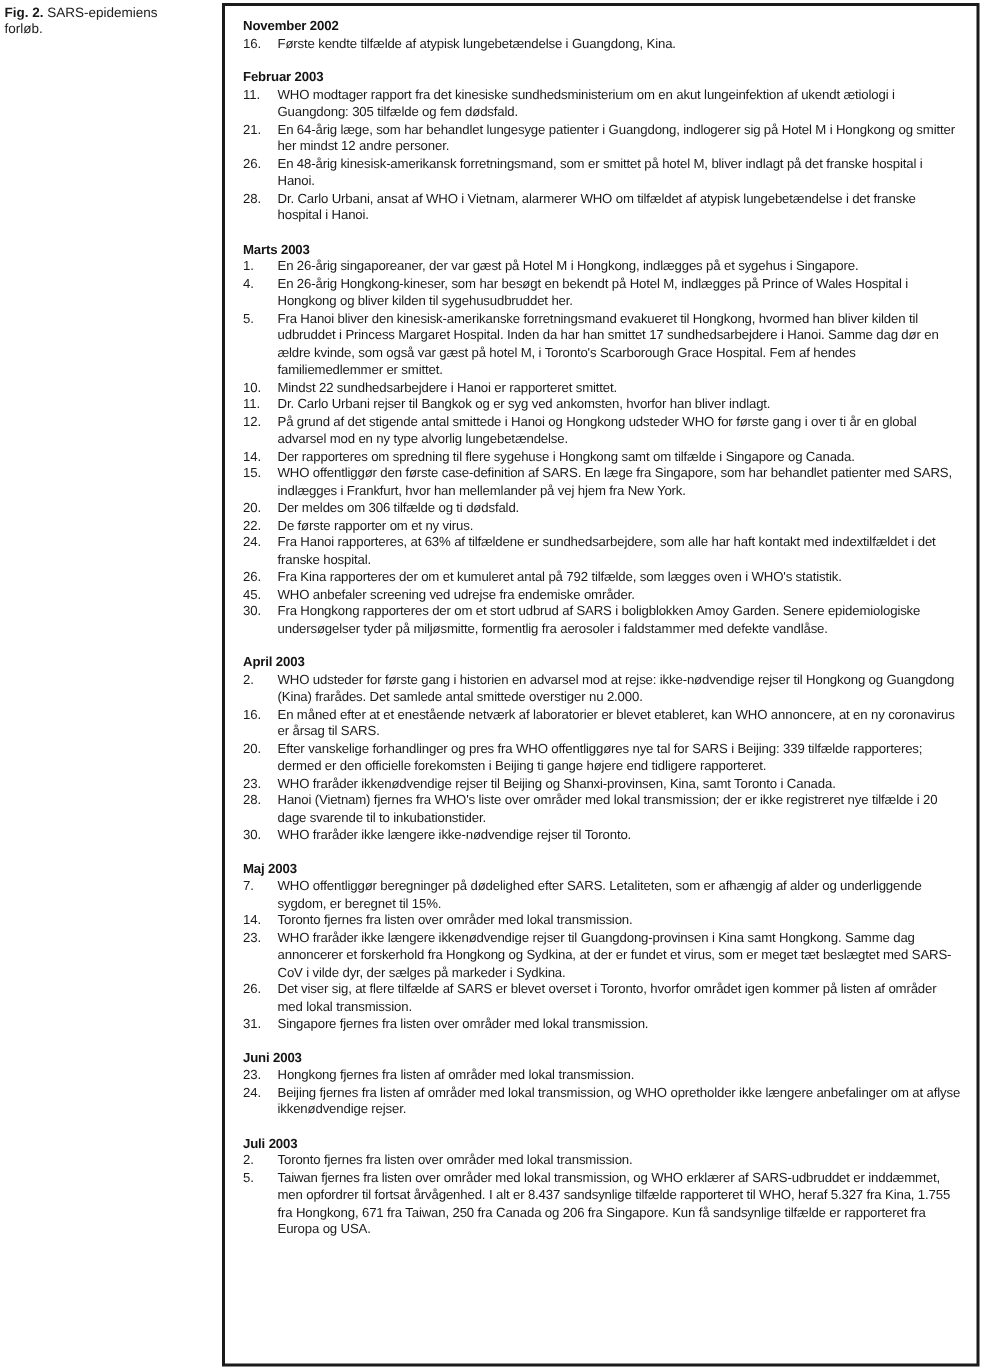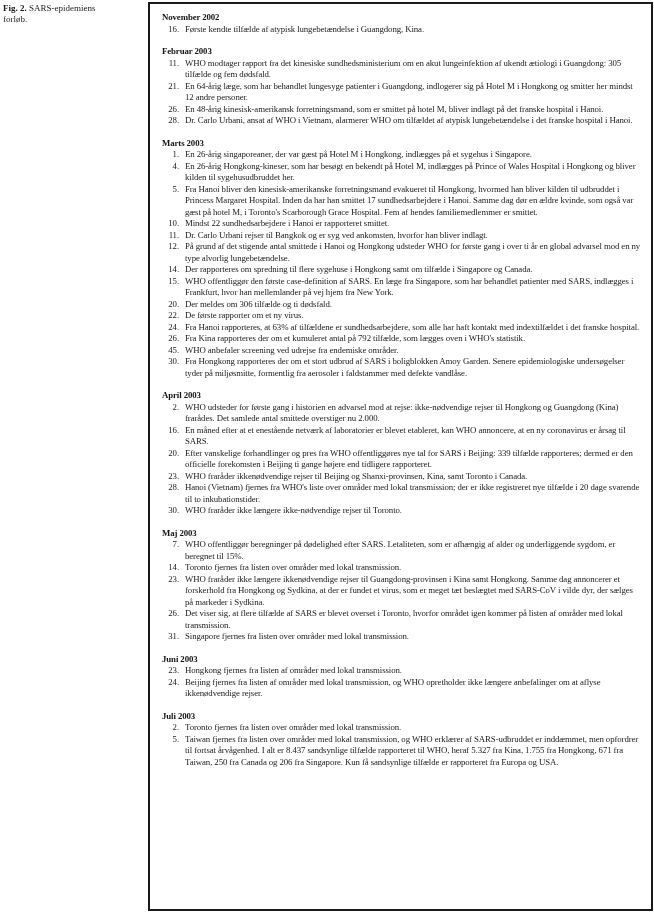--- a/index.html
+++ b/index.html
@@ -8,21 +8,20 @@
     background: #ffffff;
     font-family: "Liberation Sans", "DejaVu Sans", sans-serif;
   }
   .page {
     position: relative;
     width: 654px;
     height: 914px;
     background: #ffffff;
     overflow: hidden;
     color: #1b1b1b;
-    font-family: Liberation Serif, serif;
   }
   .figure-caption {
     position: absolute;
     left: 3px;
     top: 3px;
     width: 116px;
     font-size: 9px;
     line-height: 11px;
     color: #1b1b1b;
   }
@@ -52,21 +51,20 @@
     color: #141414;
   }
   .item {
     display: flex;
     font-size: 8.8px;
     line-height: 11.5px;
     letter-spacing: -0.1px;
   }
   .item .day {
     flex: 0 0 17px;
-    text-align: right;
     margin-right: 6px;
     white-space: nowrap;
   }
   .item .text {
     flex: 1;
   }
 </style>
 </head>
 <body>
 

